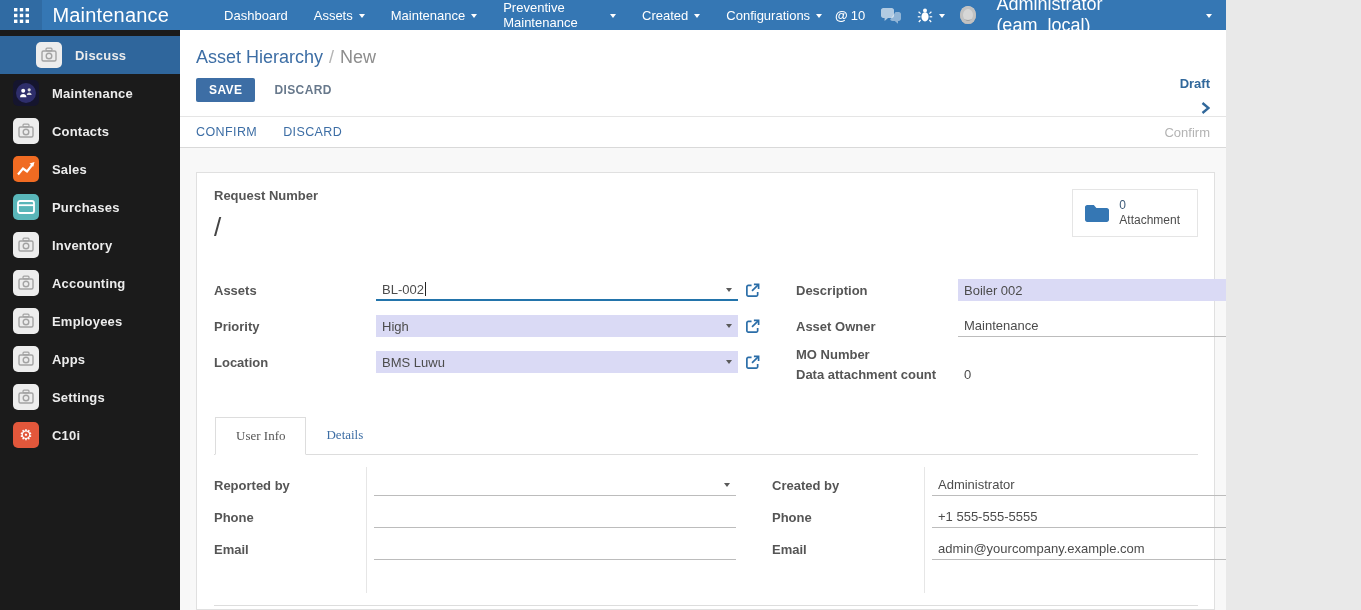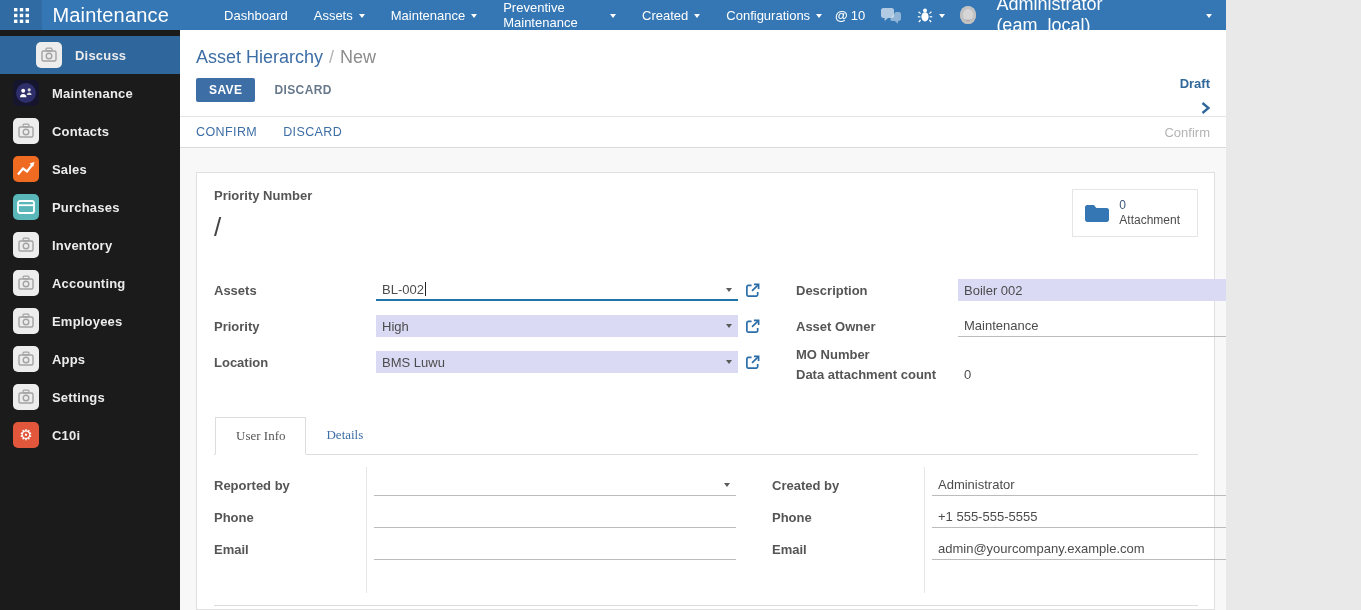--- a/index.html
+++ b/index.html
@@ -312,21 +312,21 @@
             </span>
           <span class="stage">On MO</span>
         </div>
       </div>
 
       <div class="content">
         <div class="sheet">
 
           <div class="sheet-top">
             <div>
-              <div class="req-label">Priority Number</div>
+              <div class="req-label">Request Number</div>
               <div class="req-value">/</div>
             </div>
             <div class="attach-btn">
               <svg width="26" height="21" viewBox="0 0 26 21">
                   <path d="M1 4.2C1 3 2 2 3.2 2h6.6l2.6 3h10.4C24 5 25 6 25 7.2v9.6c0 1.2-1 2.2-2.2 2.2H3.2C2 19 1 18 1 16.8z" fill="#3577b4"></path>
                 </svg>
               <div class="attach-texts">
                 <div class="attach-count">0</div>
                 <div class="attach-label">Attachment</div>
               </div>

